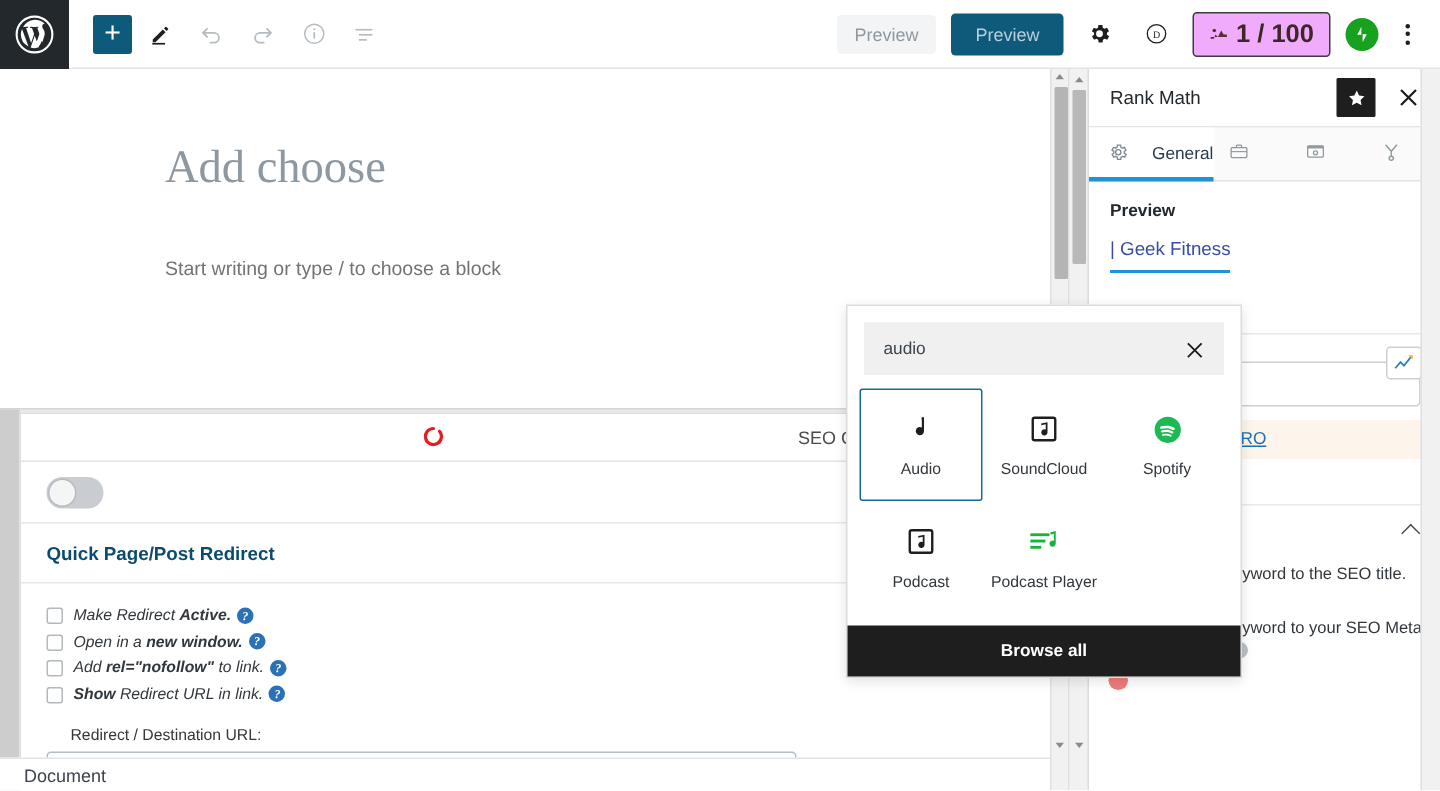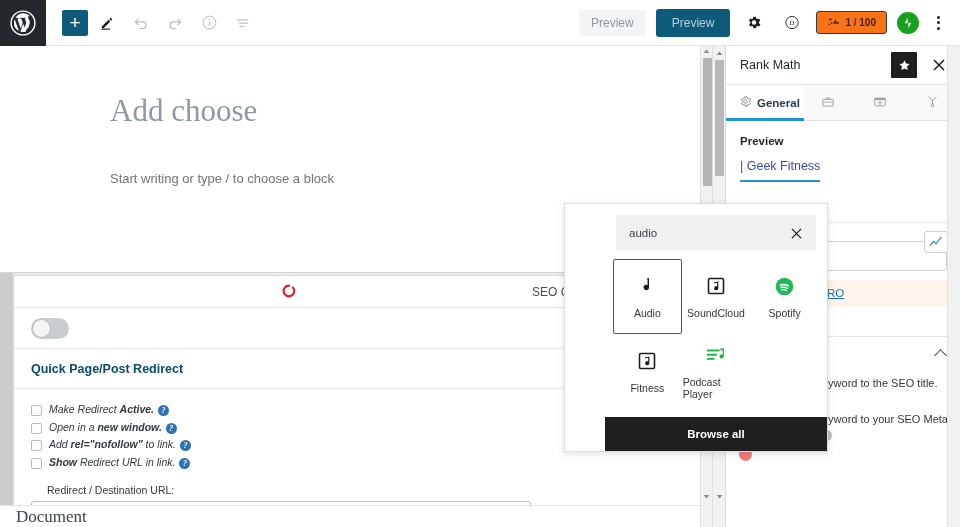--- a/index.html
+++ b/index.html
@@ -43,22 +43,22 @@
   .btn-publish {
     background: #0e5a7a; color: #b9cfdb; border: none; border-radius: 3px;
     font-size: 12px; padding: 7px 16px; cursor: pointer; font-family: inherit;
   }
   .icon-btn-plain {
     width: 28px; height: 28px; display:flex; align-items:center; justify-content:center;
     background: transparent; border: none; cursor: pointer; color: #1e1e1e;
   }
   .seo-score-badge {
     display: flex; align-items: center; gap: 5px;
-    background: #f97316; border: 1px solid #3c3c3c; border-radius: 3px;
-    padding: 4px 10px; font-size: 10px; font-weight: bold; color: #3d2626; cursor: pointer;
+    background: #f0abfc; border: 1px solid #3c3c3c; border-radius: 3px;
+    padding: 4px 10px; font-size: 17px; font-weight: bold; color: #3d2626; cursor: pointer;
   }
   .jetpack-badge {
     width: 22px; height: 22px; border-radius: 50%; background: #18a01f;
     display: flex; align-items: center; justify-content: center; cursor: pointer;
   }
   .kebab {
     display: flex; flex-direction: column; gap: 2.5px; padding: 6px 8px; cursor: pointer;
   }
   .kebab i { width: 3px; height: 3px; background: #1e1e1e; border-radius: 50%; display:block; }
 
@@ -130,21 +130,21 @@
     display: inline-block; vertical-align: middle;
   }
   .inline-help { margin-left: 7px; }
 
   
   .statusbar {
     position: absolute; left: 0; bottom: 0; width: 712px; height: 22px;
     background: #ffffff; border-top: 1px solid #e2e4e7; z-index: 30;
     display: flex; align-items: center; padding-left: 16px;
   }
-  .statusbar span { font-size: 17px; color: #3c434a; font-family: Liberation Serif, serif; }
+  .statusbar span { font-size: 12px; color: #3c434a; }
 
   
   .sidebar {
     position: absolute; top: 46px; left: 712px; width: 248px; height: 481px;
     background: #f1f1f1; border-left: 1px solid #e0e0e0; overflow: hidden;
   }
   .sb-scroll-left {
     position: absolute; left: 0; top: 0; width: 13px; height: 100%; background: #f1f1f1;
     border-right: 1px solid #dcdcdc;
   }
@@ -168,22 +168,22 @@
   .rm-close {
     position: absolute; right: 13px; top: 10px; width: 18px; height: 18px;
     display:flex; align-items:center; justify-content:center; cursor:pointer;
     color:#1e1e1e; font-size: 15px;
   }
   .rm-tabs {
     height: 36px; display: flex; align-items: stretch; background: #fafafa;
     border-bottom: 1px solid #e3e3e3;
   }
   .rm-tab {
-    flex: 1; display: flex; align-items: center; justify-content: center; gap: 5px;
-    cursor: pointer; color: #8a8a8a; font-size: 11.5px; position: relative; background: transparent; font-weight: bold;
+    flex: 1; display: flex; align-items: center; justify-content: center; gap: 16px;
+    cursor: pointer; color: #8a8a8a; font-size: 11.5px; position: relative; background: transparent;
   }
   .rm-tab.active { color: #2a3b47; background: #fff; }
   .rm-tab.active::after {
     content:""; position: absolute; left: 0; right: 0; bottom: -1px; height: 3px; background: #1e93d8;
   }
   .rm-tab.first { flex: 1.25; justify-content: flex-start; padding-left: 13px; }
   .rm-body { padding: 14px 14px 0 14px; }
   .rm-preview-label { font-size: 11.5px; font-weight: bold; color: #23282d; margin-bottom: 12px; }
   .rm-snippet-title { font-size: 12.5px; color: #3b4ba3; }
   .rm-blue-underline { height: 2px; background: #1e93d8; width: 80px; margin-top: 7px; }
@@ -229,21 +229,21 @@
   }
   .sb-scroll-right {
     position: absolute; right: 0; top: 0; width: 13px; height: 100%; background: #f1f1f1;
     border-left: 1px solid #e0e0e0;
   }
 
   
   .inserter {
     position: absolute; left: 564px; top: 203px; width: 264px; height: 249px;
     background: #fff; border: 1px solid #dcdcdc; box-shadow: 0 2px 8px rgba(0,0,0,.12);
-    z-index: 60; display: flex; flex-direction: column; padding-left: 40px;
+    z-index: 60; display: flex; flex-direction: column;
   }
   .ins-search-wrap { padding: 11px 11px 0 11px; }
   .ins-search {
     height: 35px; background: #f0f0f0; border: 1px solid #f0f0f0; display: flex; align-items: center;
     position: relative; padding-left: 12px;
   }
   .ins-search-text { font-size: 11.5px; color: #3c434a; }
   .ins-clear {
     position: absolute; right: 10px; top: 9px; width: 17px; height: 17px;
     display:flex; align-items:center; justify-content:center; cursor:pointer; color:#1e1e1e; font-size:13px;
@@ -607,21 +607,21 @@
         <span class="lbl">Spotify</span>
       </div>
 
       <div class="ins-item">
         <span class="glyph">
           <svg width="20" height="20" viewBox="0 0 24 24">
               <rect x="3" y="3" width="18" height="18" rx="1.6" fill="none" stroke="#1e1e1e" stroke-width="1.9"></rect>
               <path fill="#1e1e1e" d="M14.8 6.6v8.1a2.5 2.5 0 1 1-1.4-2.25V8.1l-3.6.9V7.6z"></path>
             </svg>
         </span>
-        <span class="lbl">Fitness</span>
+        <span class="lbl">Podcast</span>
       </div>
 
       <div class="ins-item">
         <span class="glyph">
           <svg width="22" height="20" viewBox="0 0 24 22">
               <rect x="2" y="5" width="14" height="2.1" fill="#18b33b"></rect>
               <rect x="2" y="9.6" width="11" height="2.1" fill="#18b33b"></rect>
               <rect x="2" y="14.2" width="8" height="2.1" fill="#18b33b"></rect>
               <path fill="#18b33b" d="M20.6 3.3v9.2a2.3 2.3 0 1 1-1.3-2.07V5.4l-2.5.6V4.2z"></path>
             </svg>

